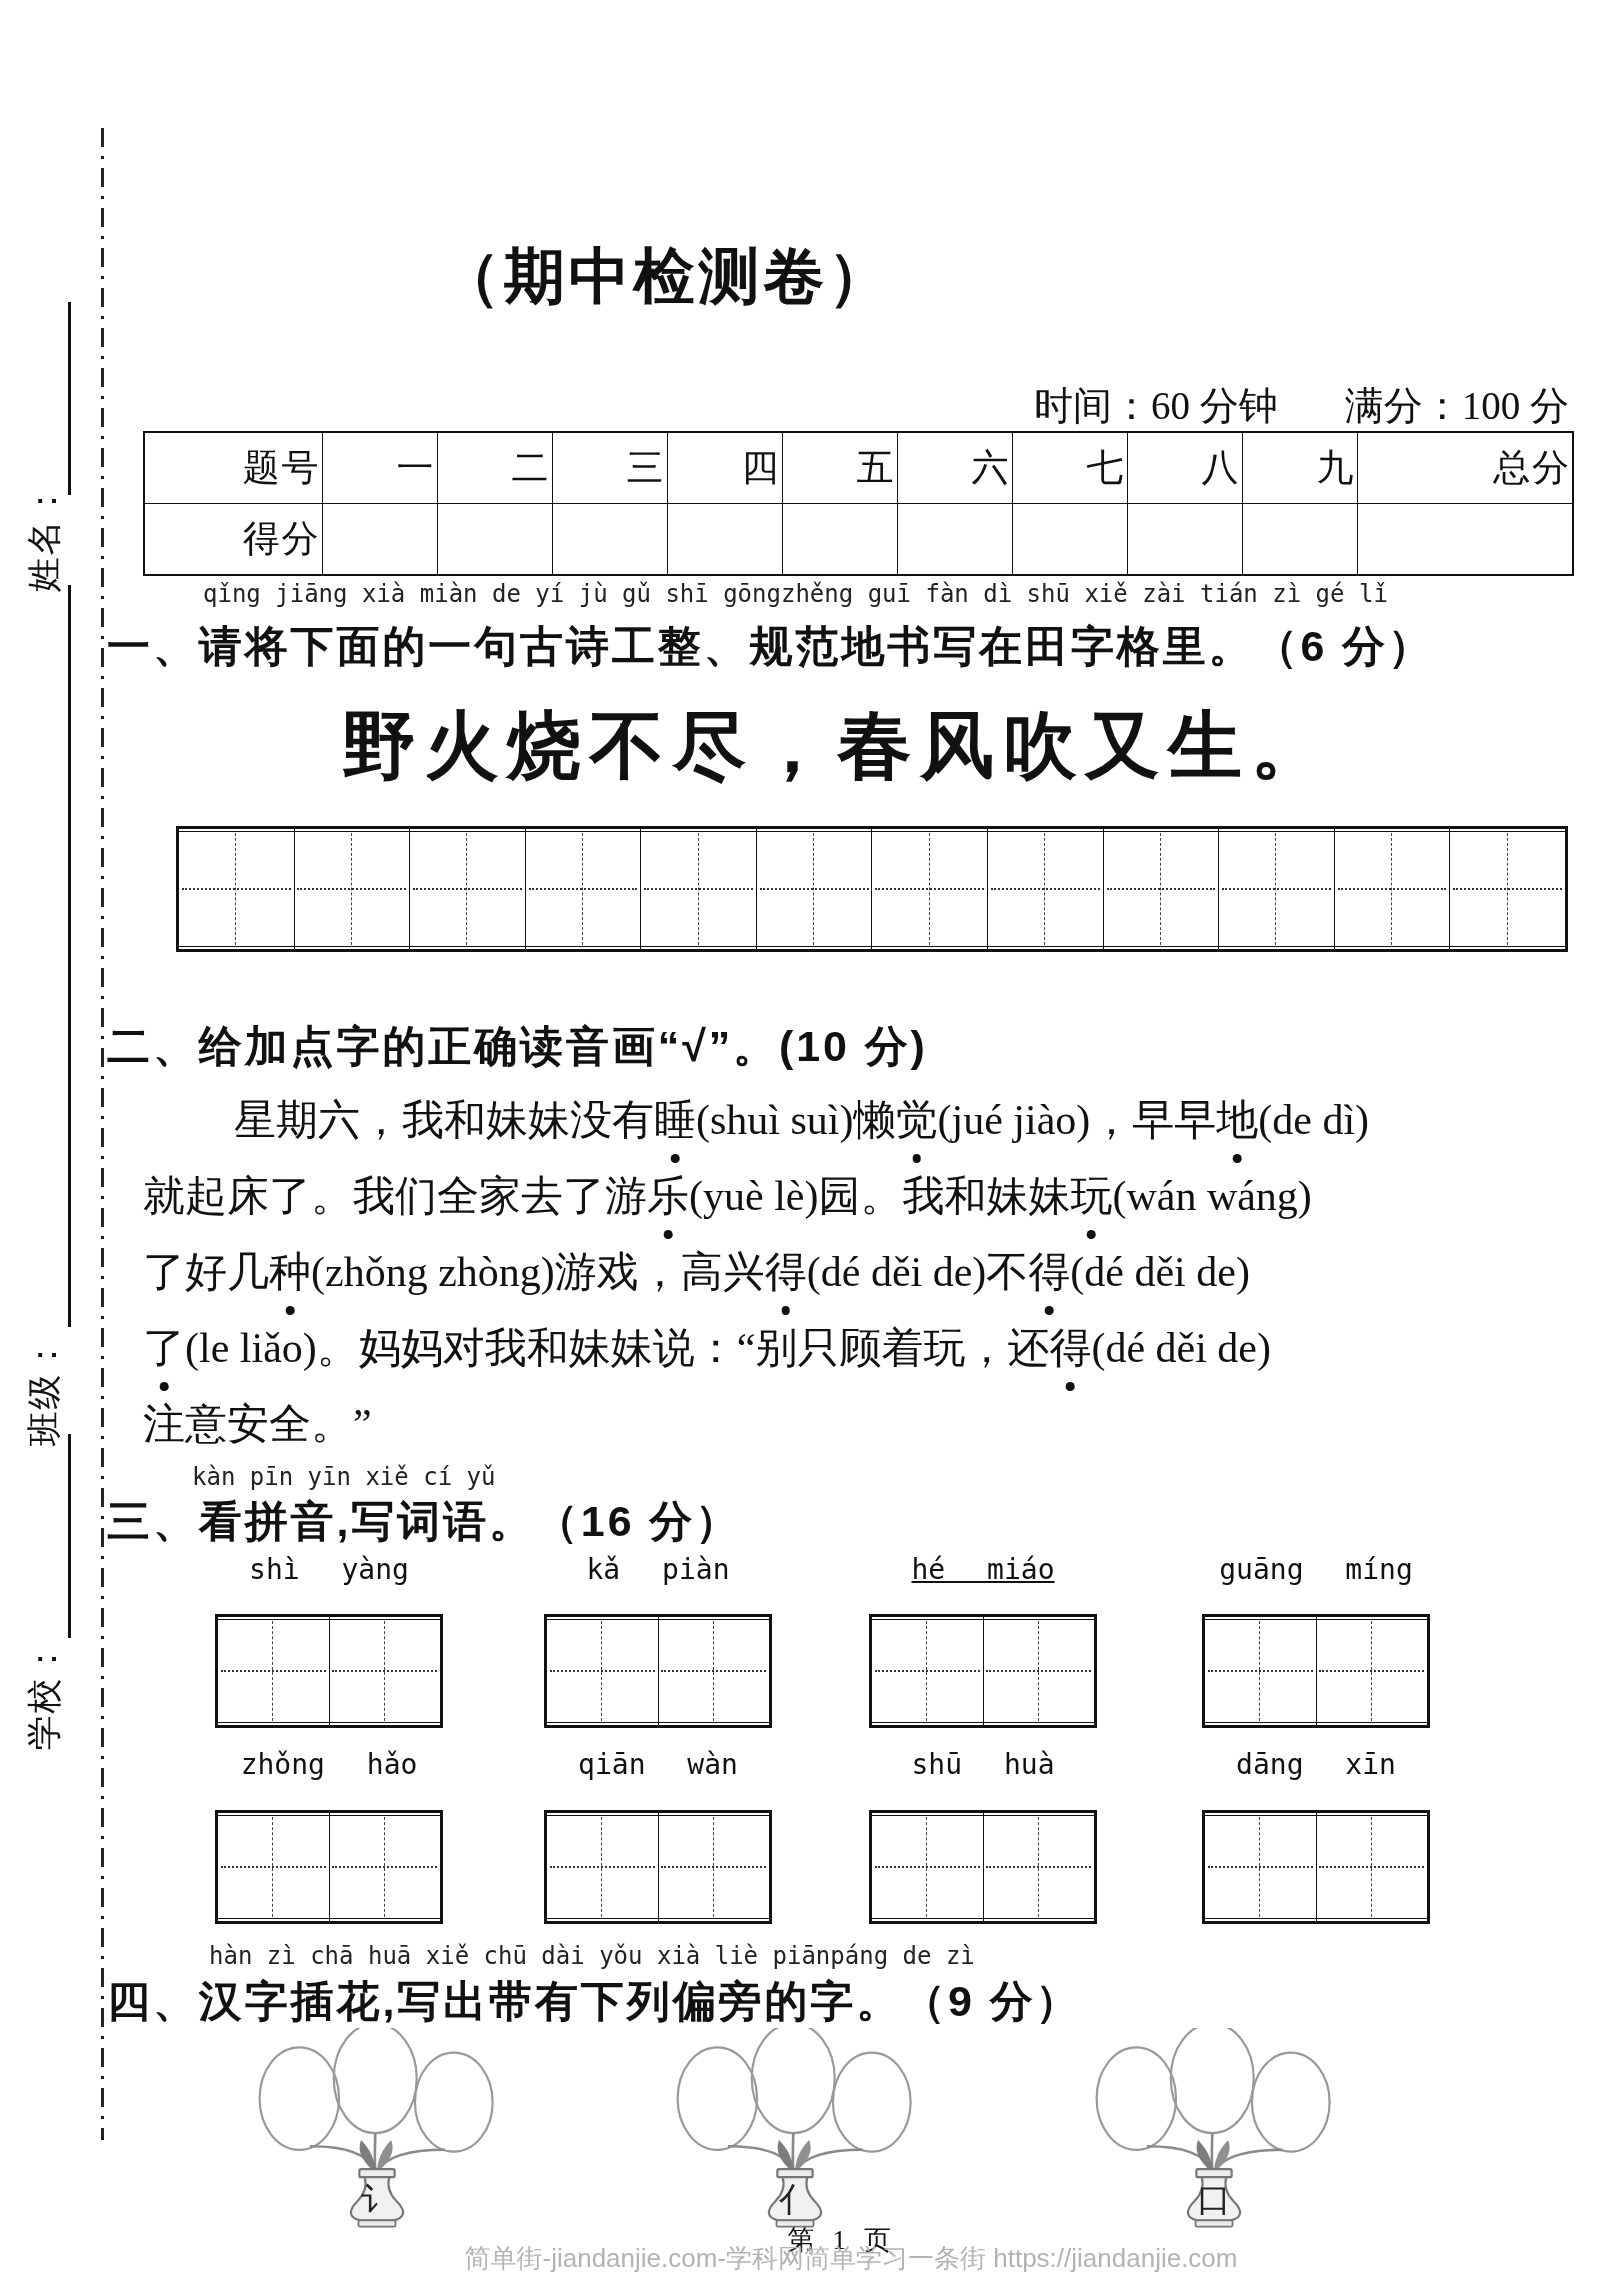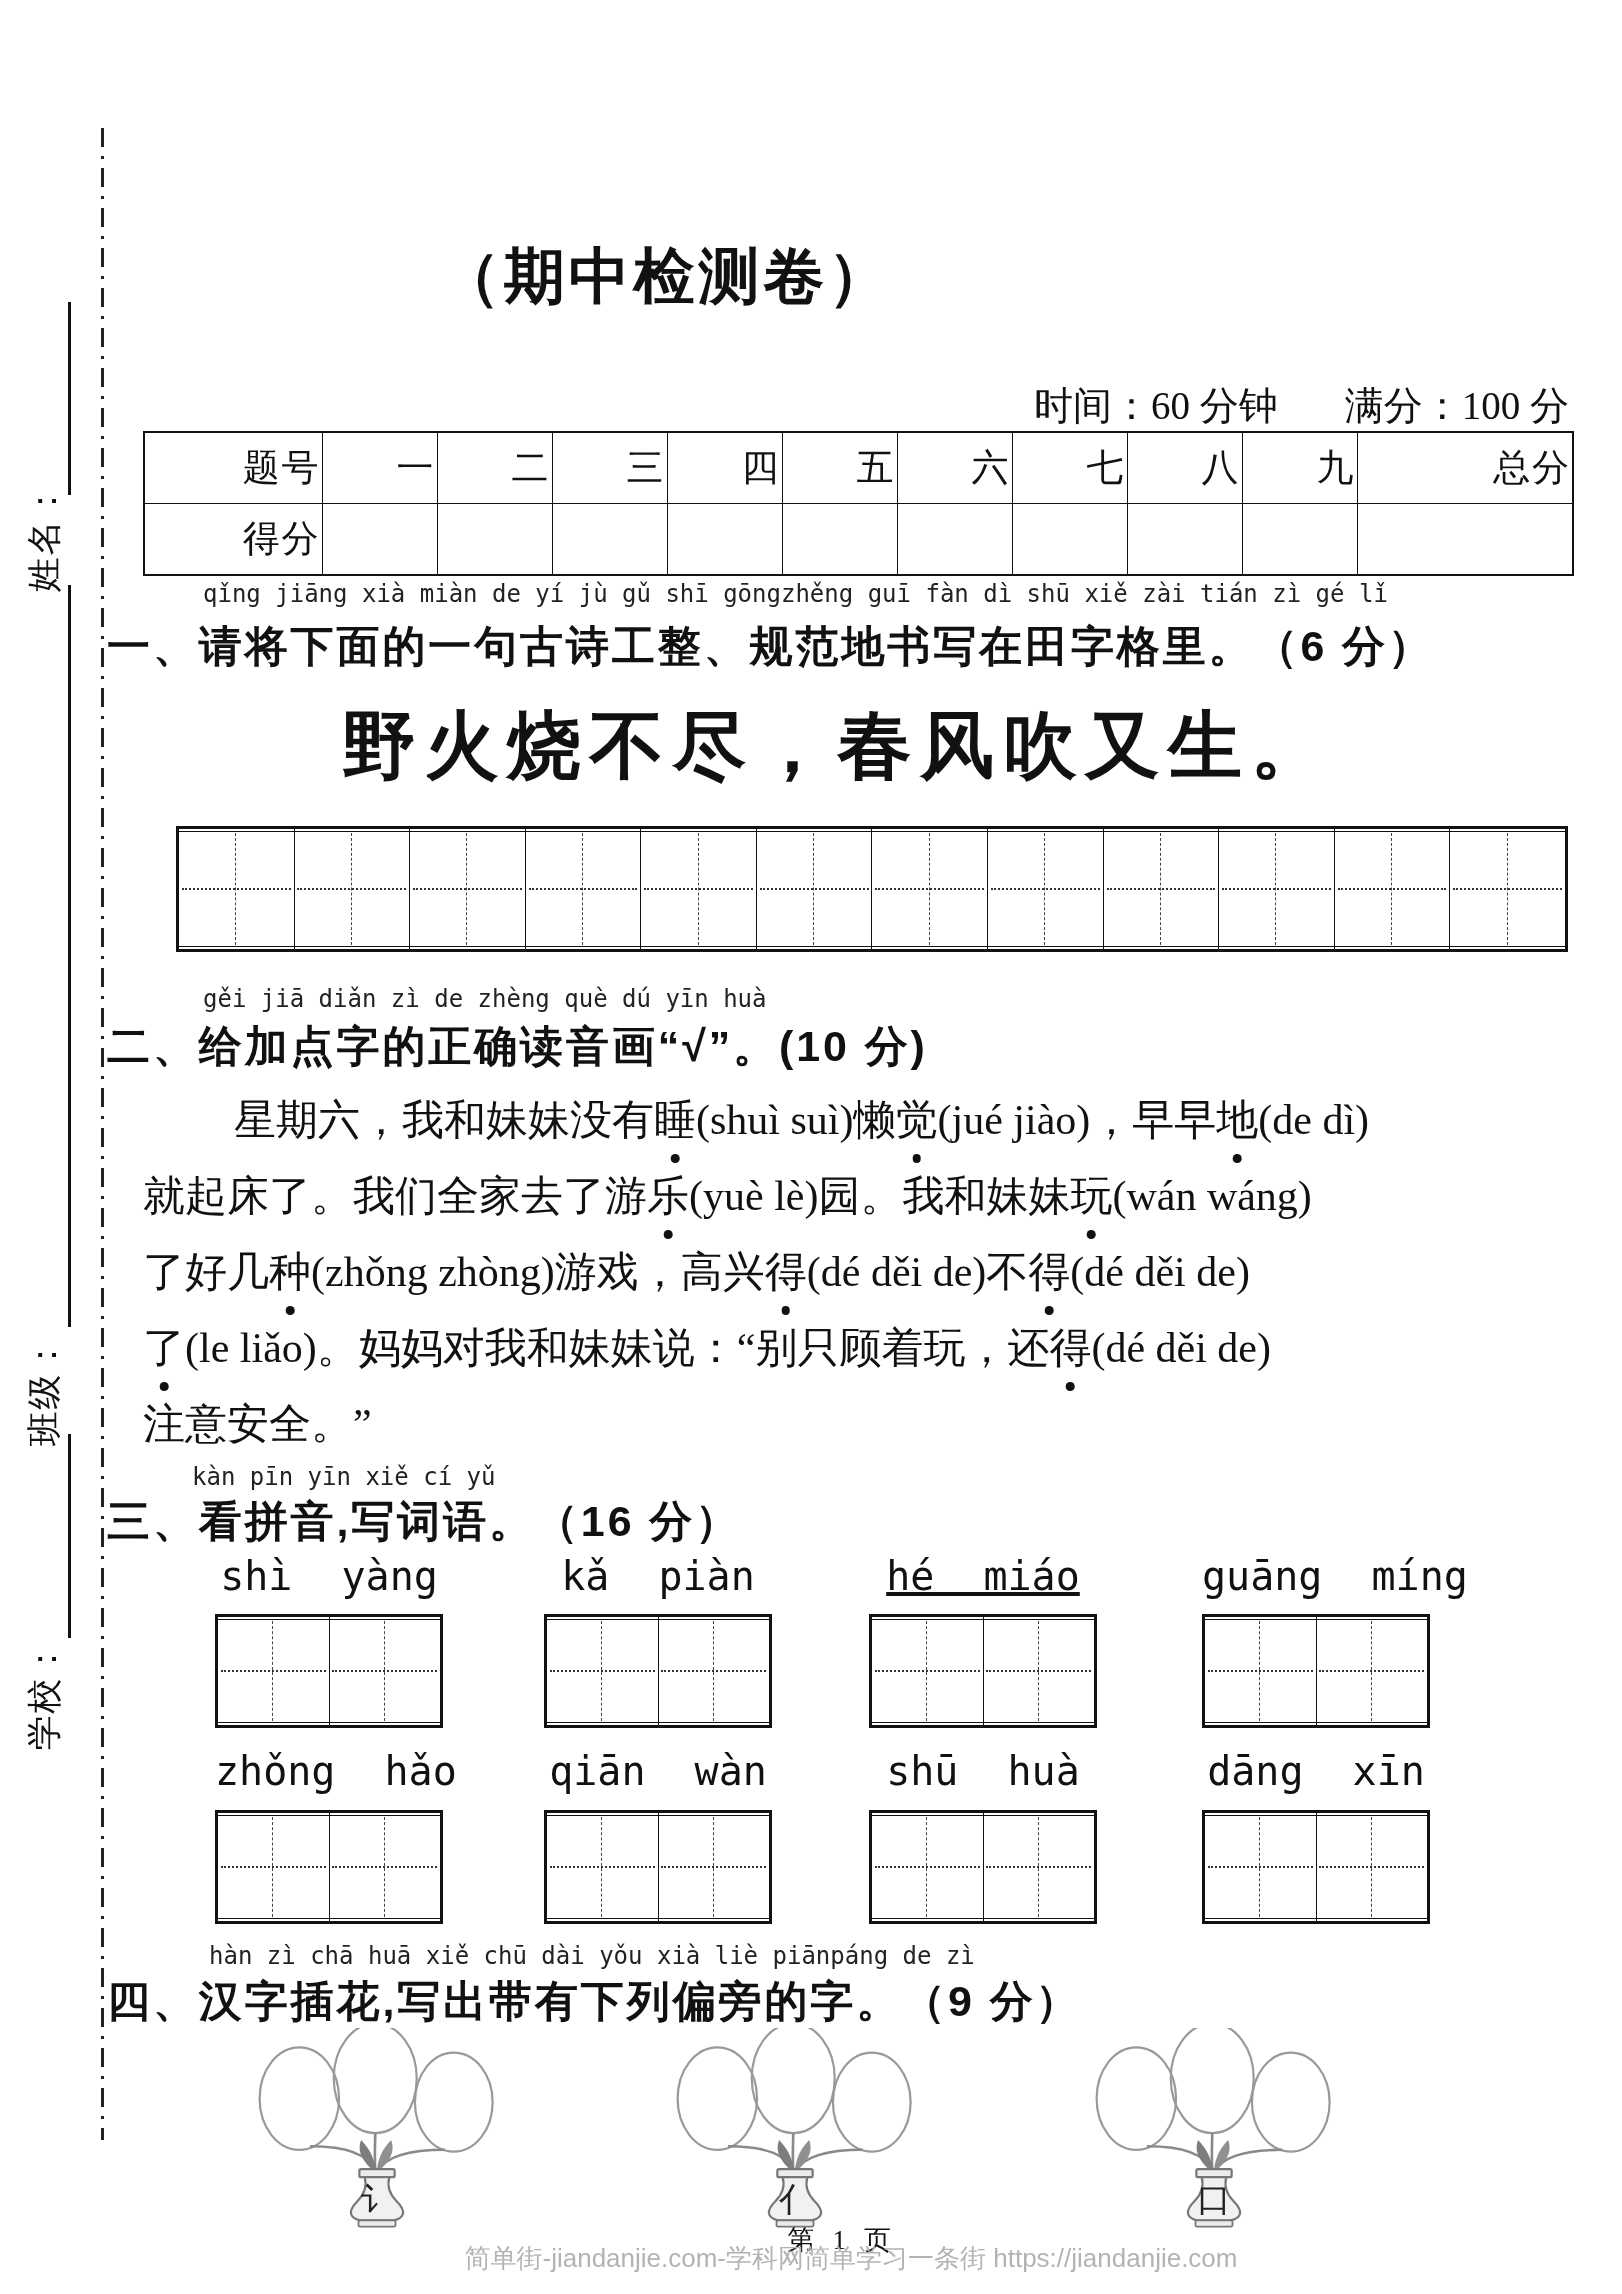--- a/index.html
+++ b/index.html
@@ -42,21 +42,21 @@
   
   .passage{top:1084px;left:143px;width:1436px;font-size:42px;}
   .p-line{height:76px;line-height:72px;white-space:nowrap;}
   .p-line.indent{padding-left:91px;}
   .dotchar{position:relative;display:inline-block;}
   .dotchar::after{content:'';position:absolute;left:50%;bottom:-6.7px;width:8.6px;height:8.6px;border-radius:50%;
     background:#111;transform:translateX(-50%);}
 
   
   .word-pinyin{position:absolute;width:228px;text-align:center;font-family:"DejaVu Sans Mono", monospace;
-    font-size:40px;word-spacing:25px;white-space:nowrap;}
+    font-size:28px;word-spacing:25px;white-space:nowrap;}
   .word-grid{width:228px;height:114px;}
 
   .footer-page{top:2222px;left:143px;width:1398px;text-align:center;font-size:27px;letter-spacing:5.7px;}
   .watermark{top:2241px;left:0;width:1702px;text-align:center;font-size:26px;color:#b3b3b3;z-index:6;
     font-family:"Liberation Sans", sans-serif;}
 
   .vase-svg{position:absolute;top:2028px;width:276px;height:203px;}
 </style>
 </head>
 <body>
@@ -132,21 +132,20 @@
     <div class="tz-cell"><i></i></div>
     <div class="tz-cell"><i></i></div>
     <div class="tz-cell"><i></i></div>
     <div class="tz-cell"><i></i></div>
     <div class="tz-cell"><i></i></div>
     <div class="tz-cell"><i></i></div>
     <div class="tz-cell"><i></i></div>
     <div class="tz-cell"><i></i></div>
   </div>
 
-  <div class="abs pinyin-line" style="top:985px;left:203px;">gěi jiā diǎn zì  de zhèng què  dú  yīn huà</div>
   <div class="abs heading" style="top:1018px;left:107px;">二、给加点字的正确读音画“√”。(10 分)</div>
 
   <div class="abs passage">
     <div class="p-line indent"><span>星期六，我和妹妹没有</span><span class="dotchar">睡</span><span>(shuì suì)懒</span><span class="dotchar">觉</span><span>(jué jiào)，早早</span><span class="dotchar">地</span><span>(de dì)</span></div>
     <div class="p-line"><span>就起床了。我们全家去了游</span><span class="dotchar">乐</span><span>(yuè lè)园。我和妹妹</span><span class="dotchar">玩</span><span>(wán wáng)</span></div>
     <div class="p-line"><span>了好几</span><span class="dotchar">种</span><span>(zhǒng zhòng)游戏，高兴</span><span class="dotchar">得</span><span>(dé děi de)不</span><span class="dotchar">得</span><span>(dé děi de)</span></div>
     <div class="p-line"><span class="dotchar">了</span><span>(le liǎo)。妈妈对我和妹妹说：“别只顾着玩，还</span><span class="dotchar">得</span><span>(dé děi de)</span></div>
     <div class="p-line"><span>注意安全。”</span></div>
   </div>
 

